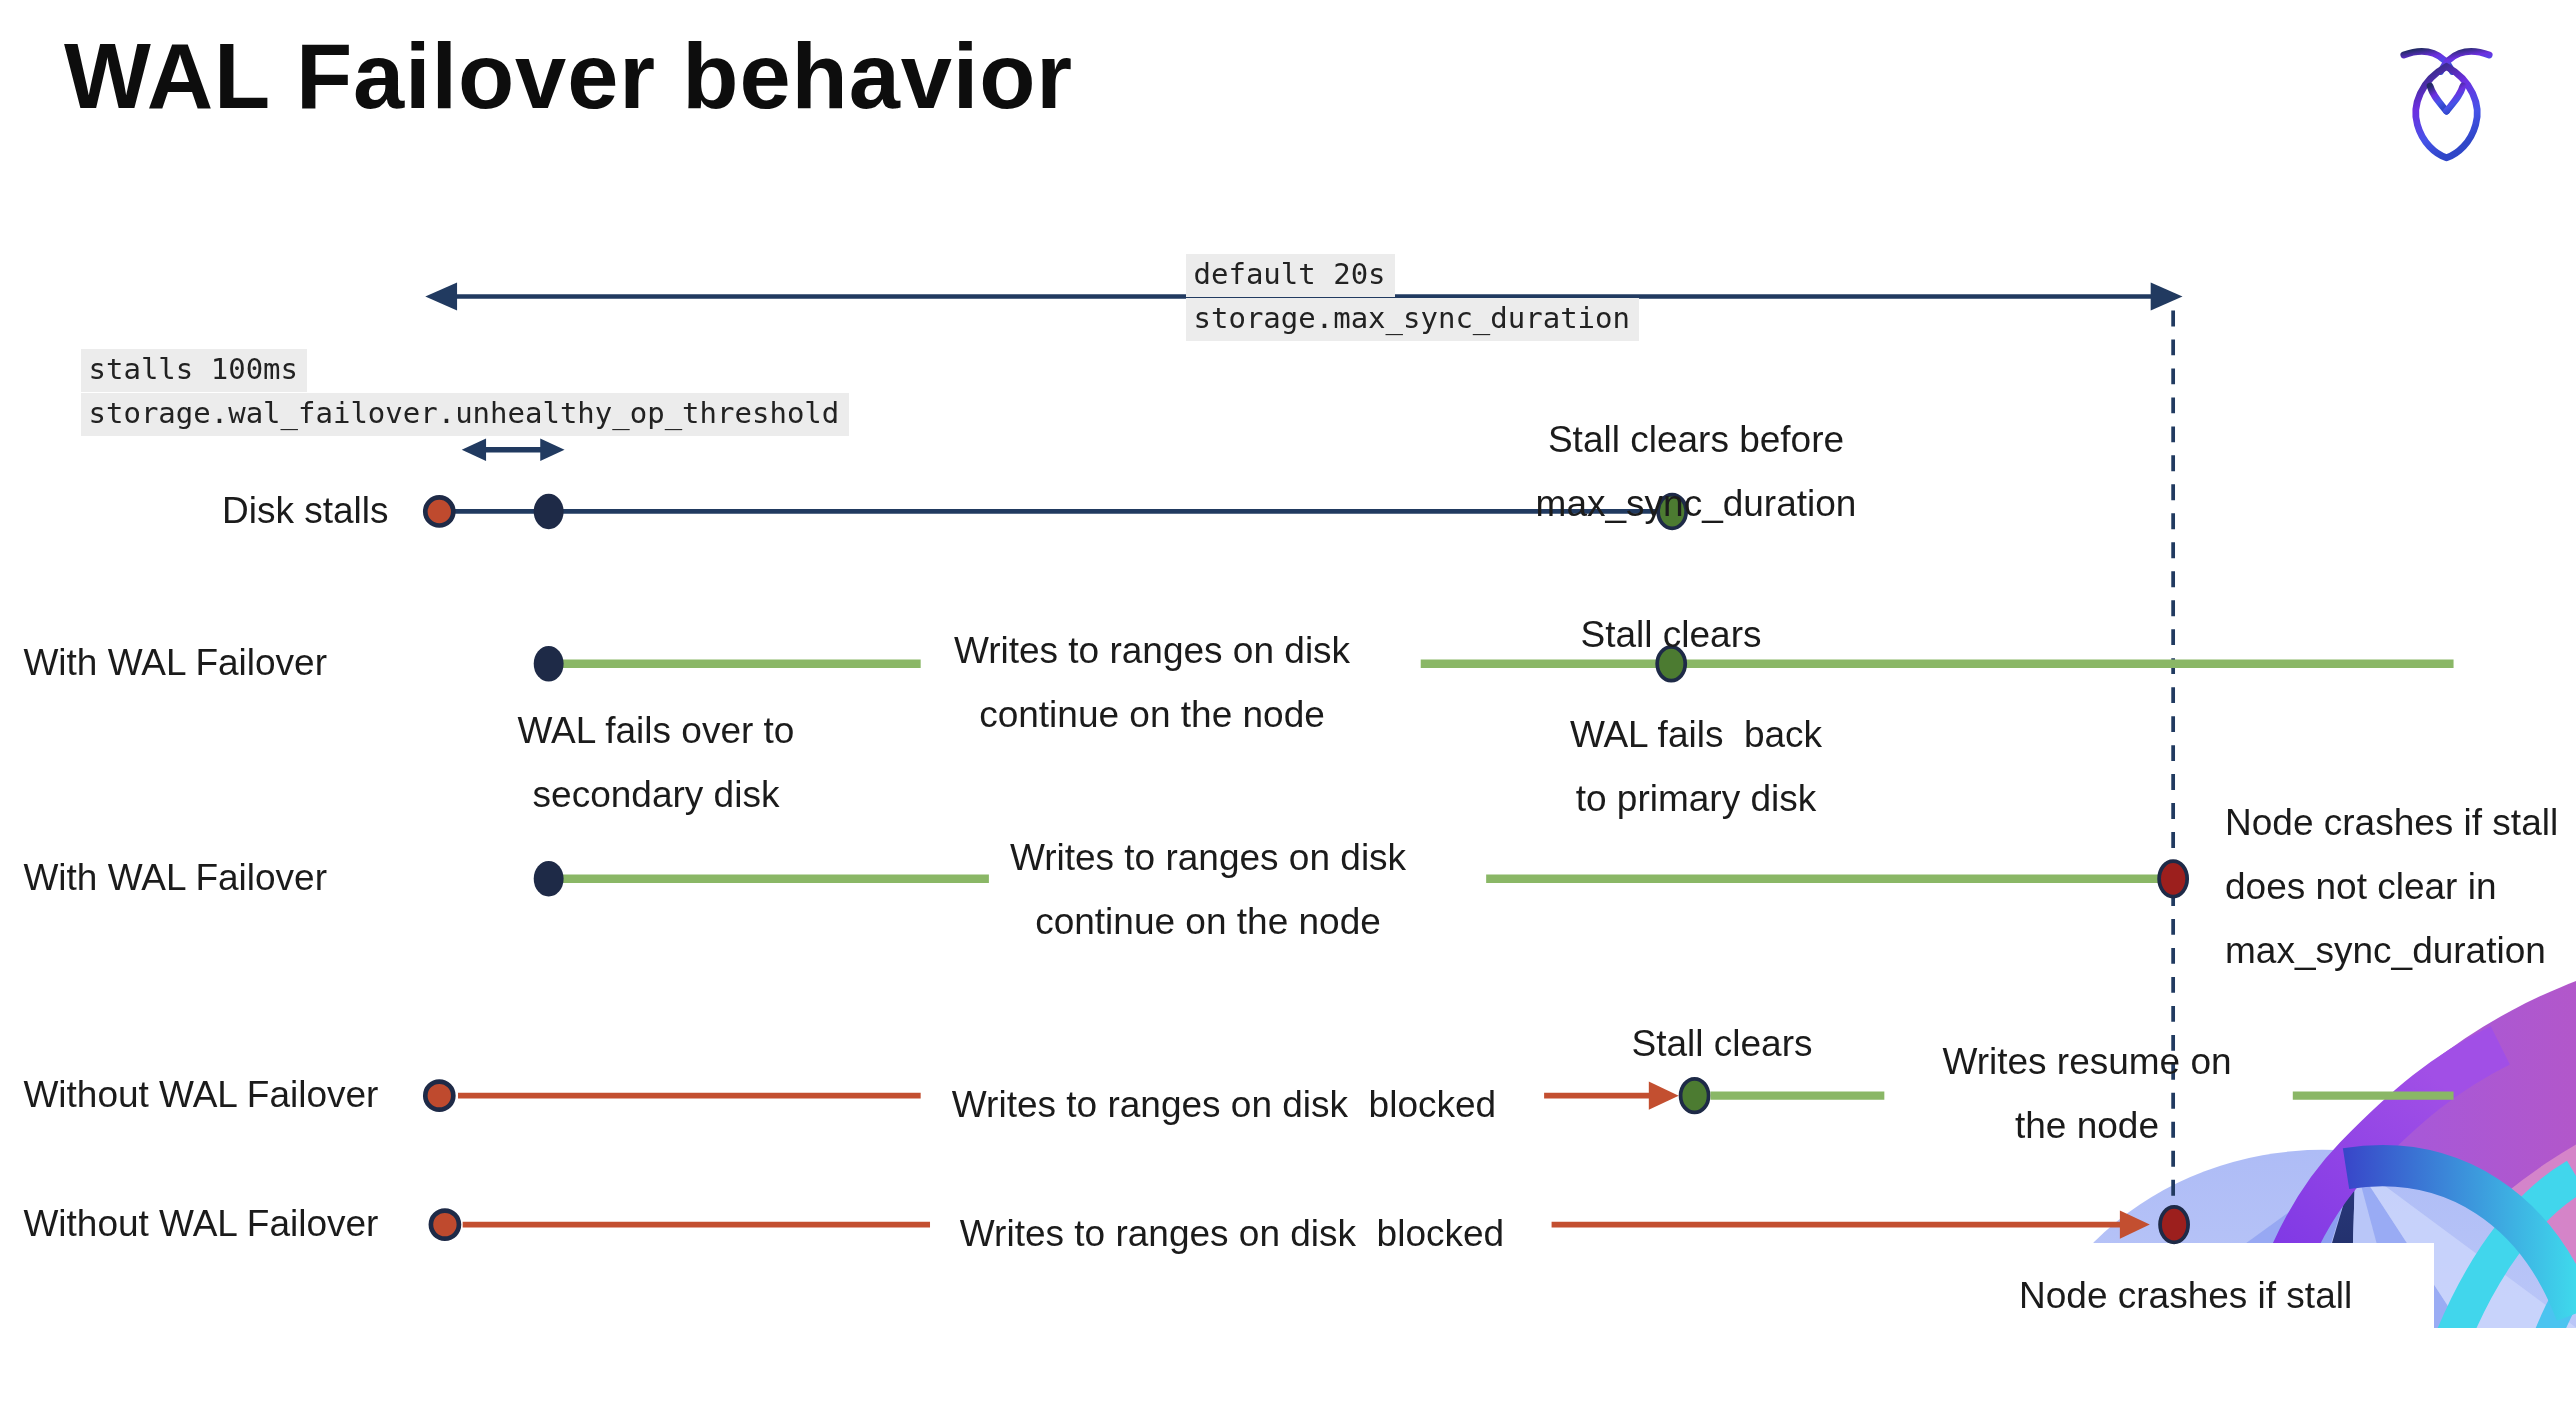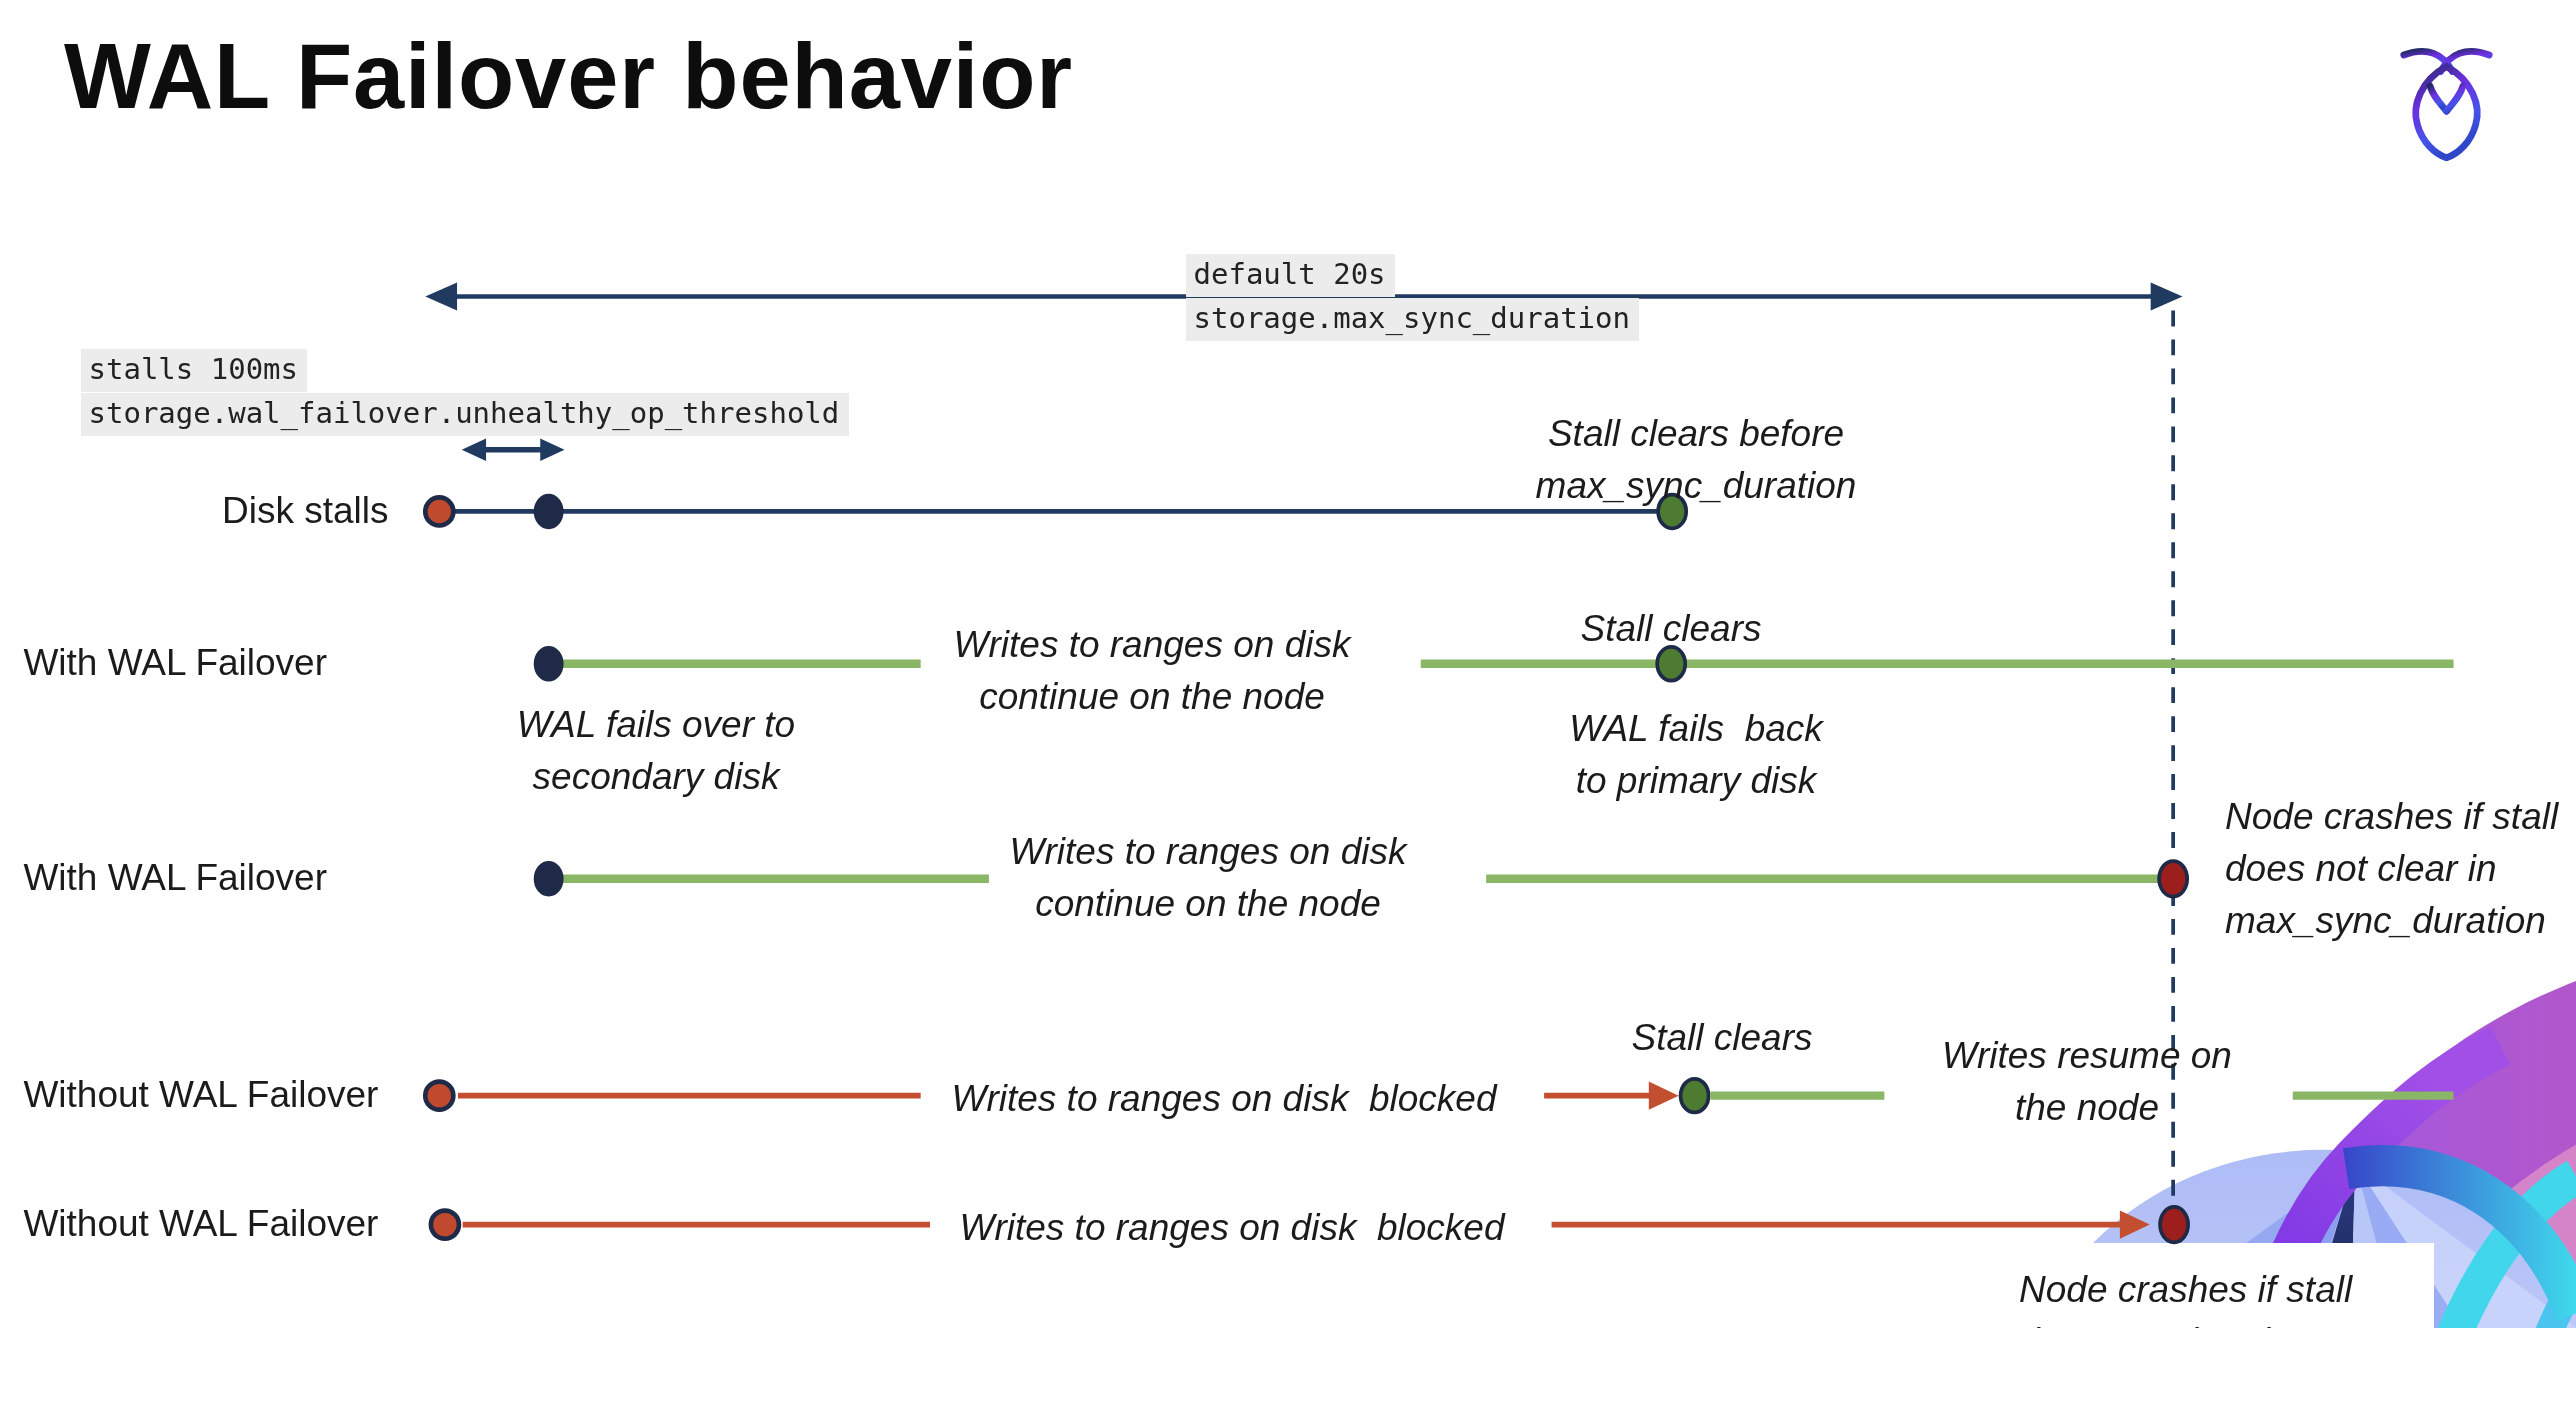--- a/index.html
+++ b/index.html
@@ -1,22 +1,22 @@
 <!DOCTYPE html>
 <html style="font-size:15px"><head>
 <meta charset="utf-8">
 <style>
   html,body{margin:0;padding:0;background:#fff;}
   .canvas{position:relative;width:2576px;height:1328px;background:#ffffff;overflow:hidden;
           font-family:"Liberation Sans", sans-serif;color:#1b1b1b;}
   .page-title{position:absolute;left:64px;top:24px;font-size:92px;font-weight:700;
               letter-spacing:0.9px;color:#0d0d0d;z-index:6;white-space:nowrap;}
   .lbl{position:absolute;font-size:37px;white-space:nowrap;z-index:6;}
-  .ann{position:absolute;font-size:37px;line-height:52px;text-align:center;
-       transform:translateX(-50%);white-space:pre-wrap;z-index:6;font-style:italic;}
+  .ann{position:absolute;font-size:37px;line-height:64px;text-align:center;
+       transform:translateX(-50%);white-space:pre-wrap;z-index:6;}
   .ann.leftal{transform:none;text-align:left;}
   .code{position:absolute;font-family:"DejaVu Sans Mono","Liberation Mono",monospace;
         font-size:29px;line-height:37px;z-index:6;color:#222;padding-left:44px;}
   .code span{display:table;background:#ececec;padding:1.9px 9.3px 3.7px 7.5px;margin-bottom:1.9px;white-space:pre;}
   .white-box{position:absolute;background:#ffffff;z-index:4;}
   .bottom-bar{position:absolute;left:0;top:1373px;width:2576px;height:35px;z-index:1;
       background:linear-gradient(90deg,#6ef2e6 0%,#62cdec 28%,#66a7f0 50%,#6380f2 70%,#5b5af0 86%,#5b57f0 100%);}
   .layer{position:absolute;}
   #art{left:1916px;top:888px;z-index:2;}
   #diagram{left:0;top:0;z-index:5;}

